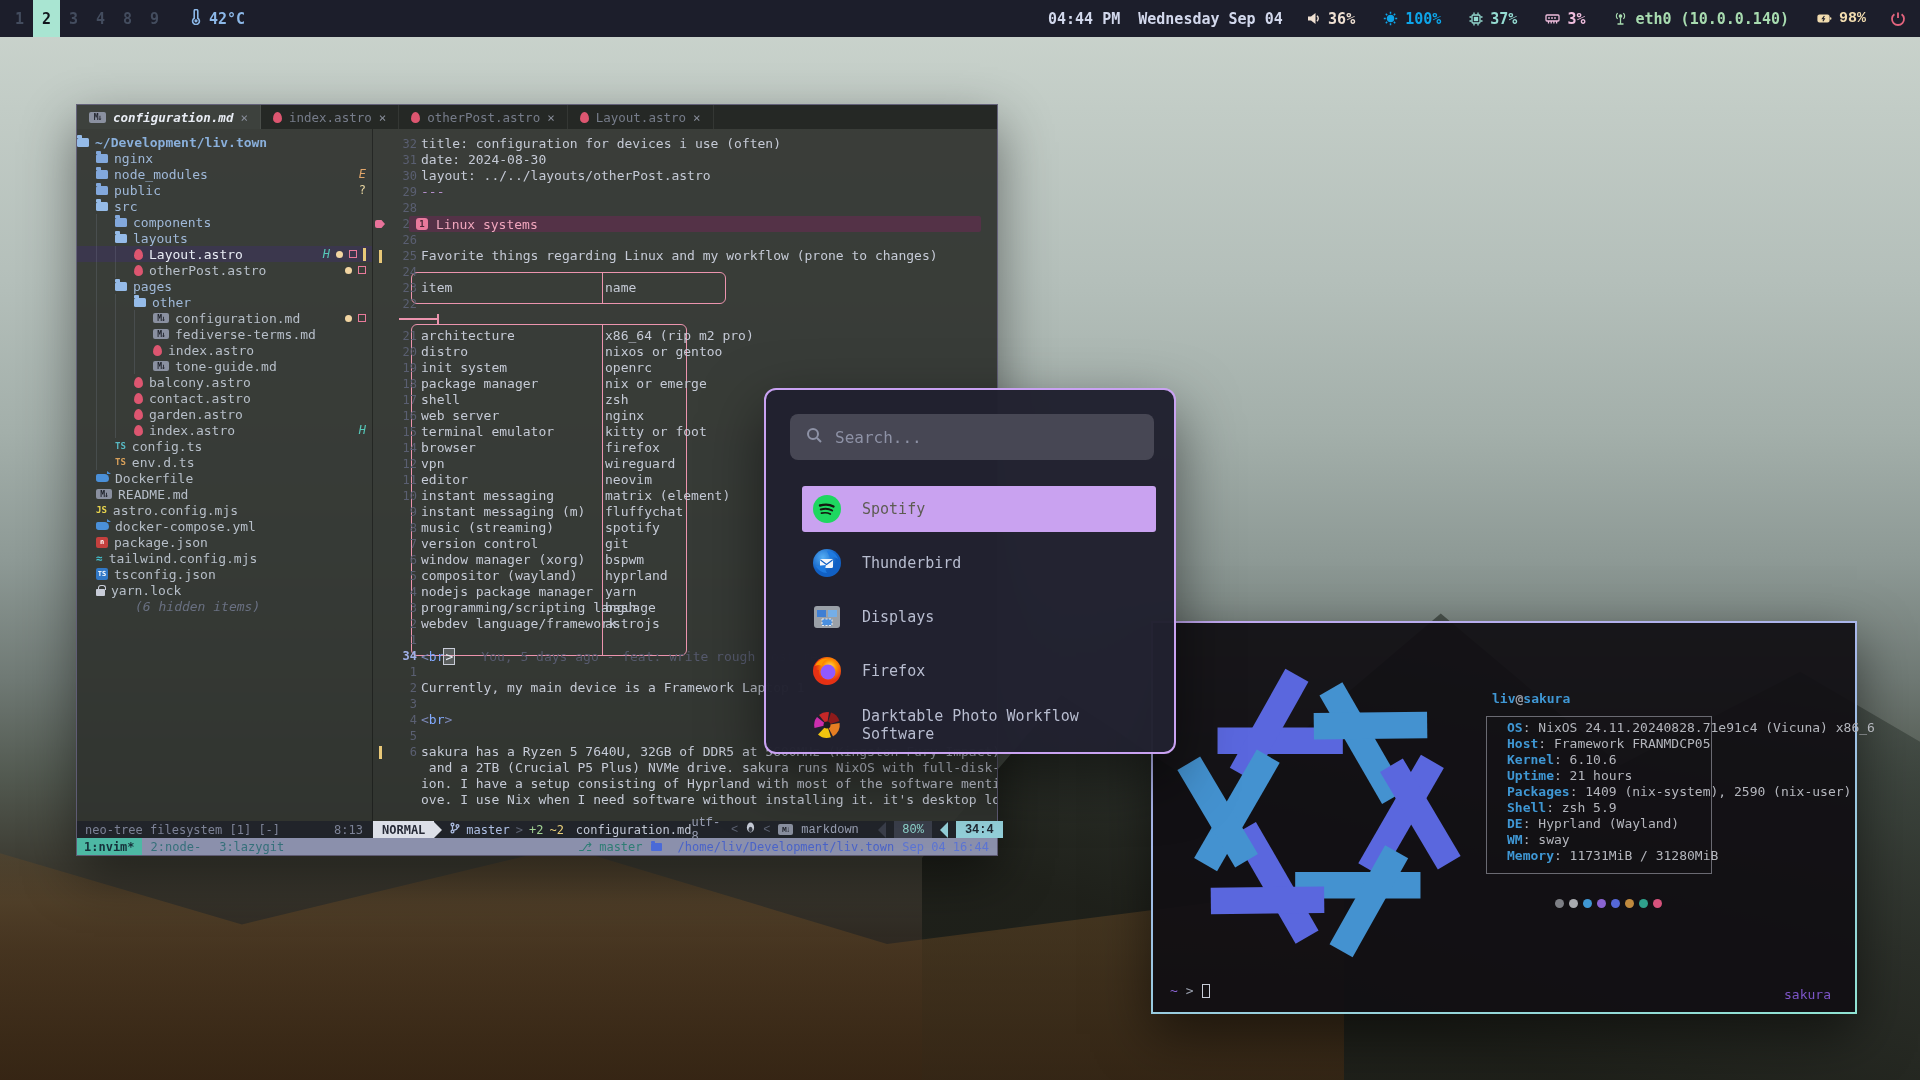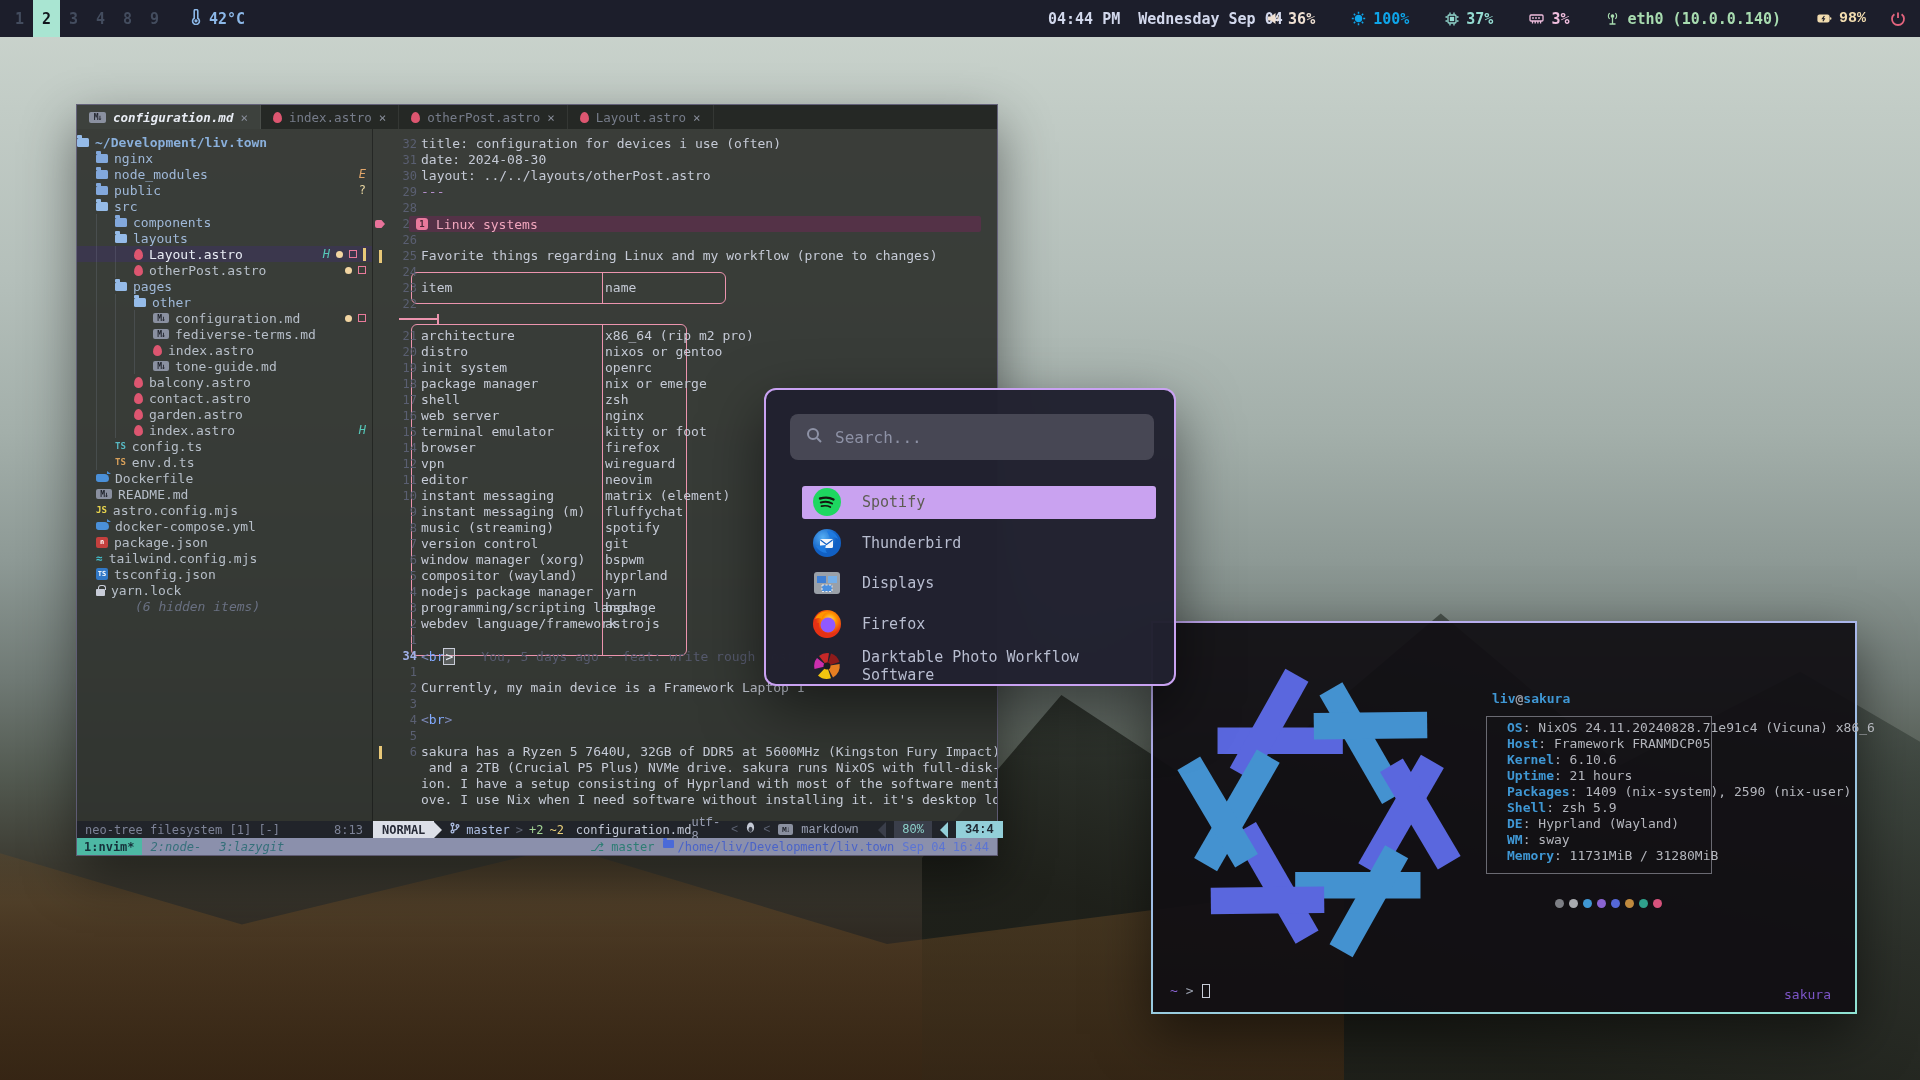--- a/index.html
+++ b/index.html
@@ -132,30 +132,30 @@
   .sl-git { display:flex; align-items:center; gap:6px; color:#aebfe4; }
   .plus { color:#a3d495; } .tilde { color:#e8cf7a; } .slsep { color:#5c6272; }
   .sl-file { margin-left:12px; color:#c0c6d4; }
   .sl-right { margin-left:auto; display:flex; align-items:center; gap:8px;font-family:Liberation Mono, monospace; }
 
   
   .tmuxbar { height:17px; flex:none; background:#8b90ac; display:flex; align-items:center;
     font-size:12px; color:#3d4356; }
   .tm-win1 { background:#4db8a4; color:#16303a; padding:0 7px; height:17px; display:flex;
     align-items:center; font-weight:bold; }
-  .tm-win { color:#35707a; padding:0 9px;font-style:italic; }
+  .tm-win { color:#35707a; padding:0 9px; }
   .tm-right { margin-left:auto; display:flex; align-items:center; gap:8px; padding-right:8px; }
-  .tm-branch { color:#2e7d74; } .tm-path { color:#4a63c8; display:flex; gap:4px; }
+  .tm-branch { color:#2e7d74; } .tm-path { color:#4a63c8; display:flex; align-items:center; gap:16px; }
   .tm-date { color:#5b74d4; }
   .mini-folder { width:11px; height:8px; background:#4a6ad8; border-radius:1px; position:relative; display:inline-block; }
   .mini-folder::before { content:""; position:absolute; top:-2px; left:0; width:4px; height:2px;
     background:inherit; border-radius:1px 1px 0 0; }
 
   
-  .launcher { position:absolute; left:764px; top:388px; width:412px; height:298px;
+  .launcher { position:absolute; left:764px; top:388px; width:412px; height:366px;
     background:rgba(33,33,47,.98); border:2px solid #c9a2f2; border-radius:12px; z-index:30;
     overflow:hidden; box-shadow:0 22px 60px rgba(0,0,0,.5); }
   .search { position:absolute; left:24px; top:24px; width:364px; height:46px; background:#474754;
     border-radius:8px; display:flex; align-items:center; gap:12px; padding:0 16px;
     color:#8e92a6; font-size:16px; }
   .l-items { position:absolute; left:0; right:0; top:94px; bottom:0; display:flex;
     flex-direction:column; gap:8px; padding-top:2px; }
   .l-item { height:46px; margin:0 18px 0 36px; display:flex; align-items:center; gap:20px;
     padding-left:10px; border-radius:3px; color:#b8bdd0; font-size:15px; }
   .l-item.sel { background:#c9a2f0; color:#5d5c52; }
@@ -203,21 +203,21 @@
             <circle cx="6" cy="11.8" r="1.6" fill="#8cb8e8" stroke="none"></circle>
           </svg></span>
         <span>42°C</span>
       </div>
     </div>
     <div class="tb-clock">
       <span>04:44 PM</span>
       <span>Wednesday Sep 04</span>
     </div>
     <div class="tb-right">
-      <div id="mods" style="display:flex;align-items:center;gap:36px">
+      <div id="mods" style="display:flex;align-items:center;gap:28px">
           <div class="tb-mod" style="color: rgb(239, 224, 210);">
             <span style="display: flex;">
               <svg width="14" height="13" viewBox="0 0 14 13" fill="currentColor">
                 <path d="M1 4.5h3L8.5 1v11L4 8.5H1z"></path>
                 <path d="M10 3.8a4 4 0 010 5.4" fill="none" stroke="currentColor" stroke-width="1.4"></path>
               </svg>
             </span>
             <span>36%</span>
           </div>
           <div class="tb-mod" style="color: #0ea5e9;">

